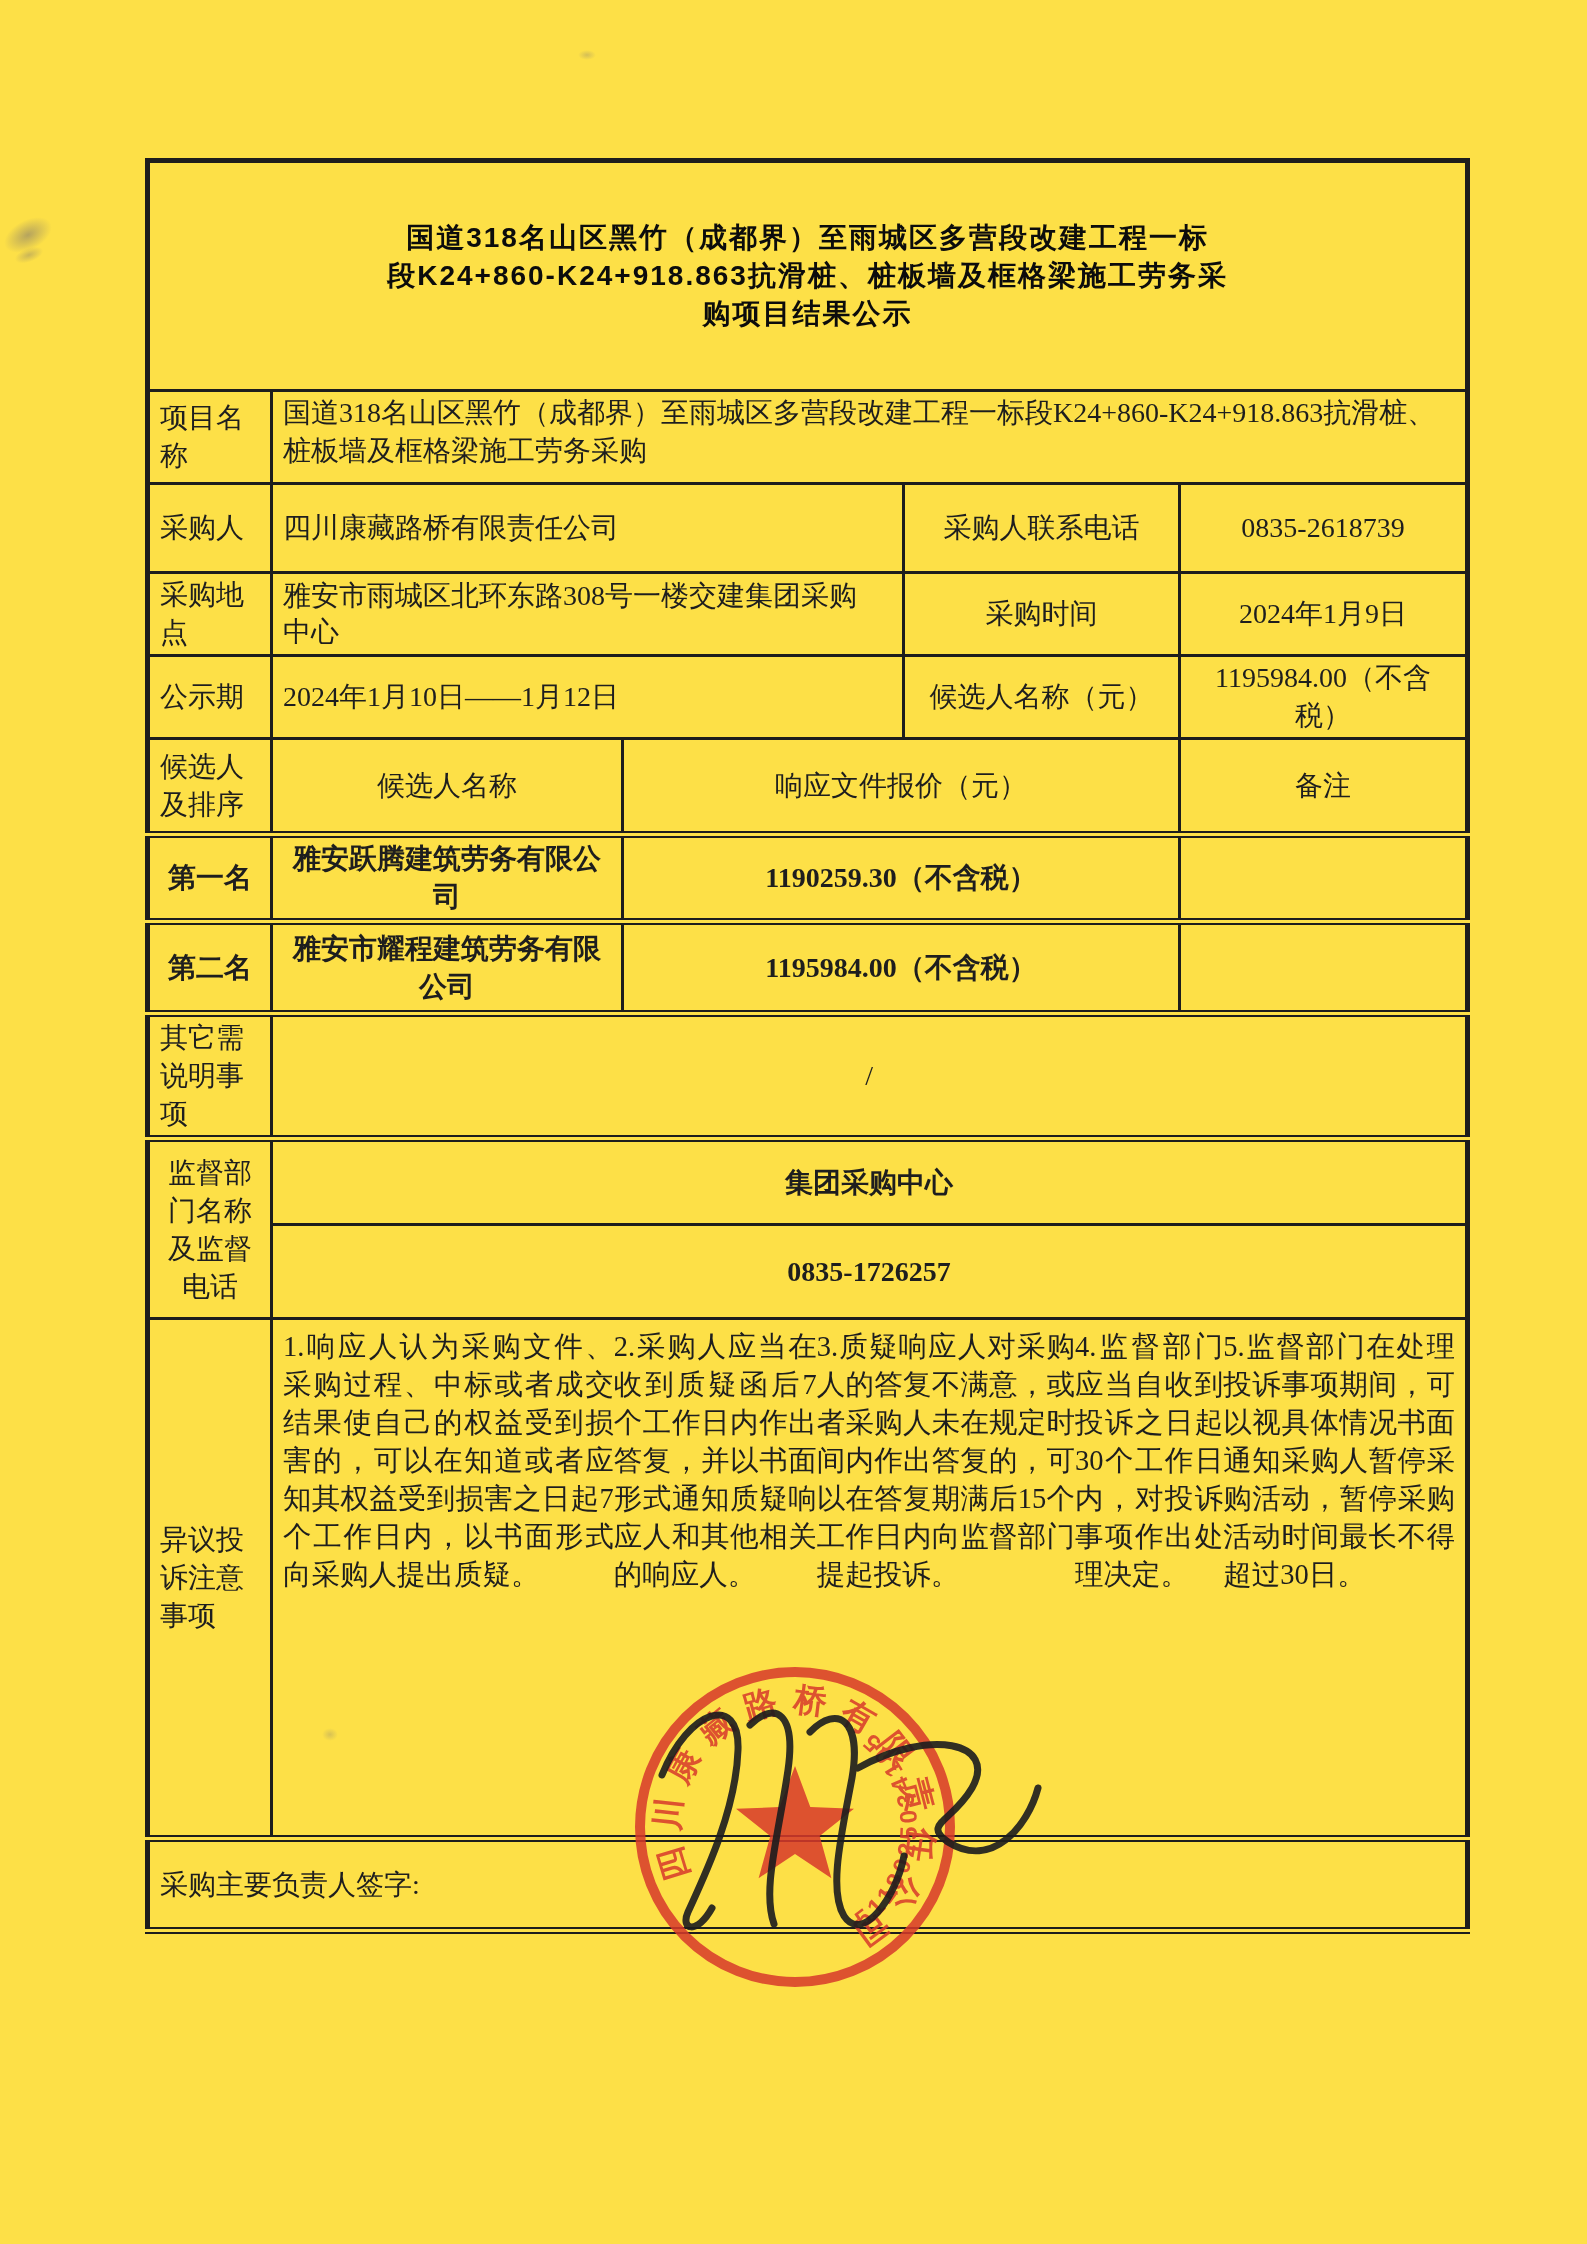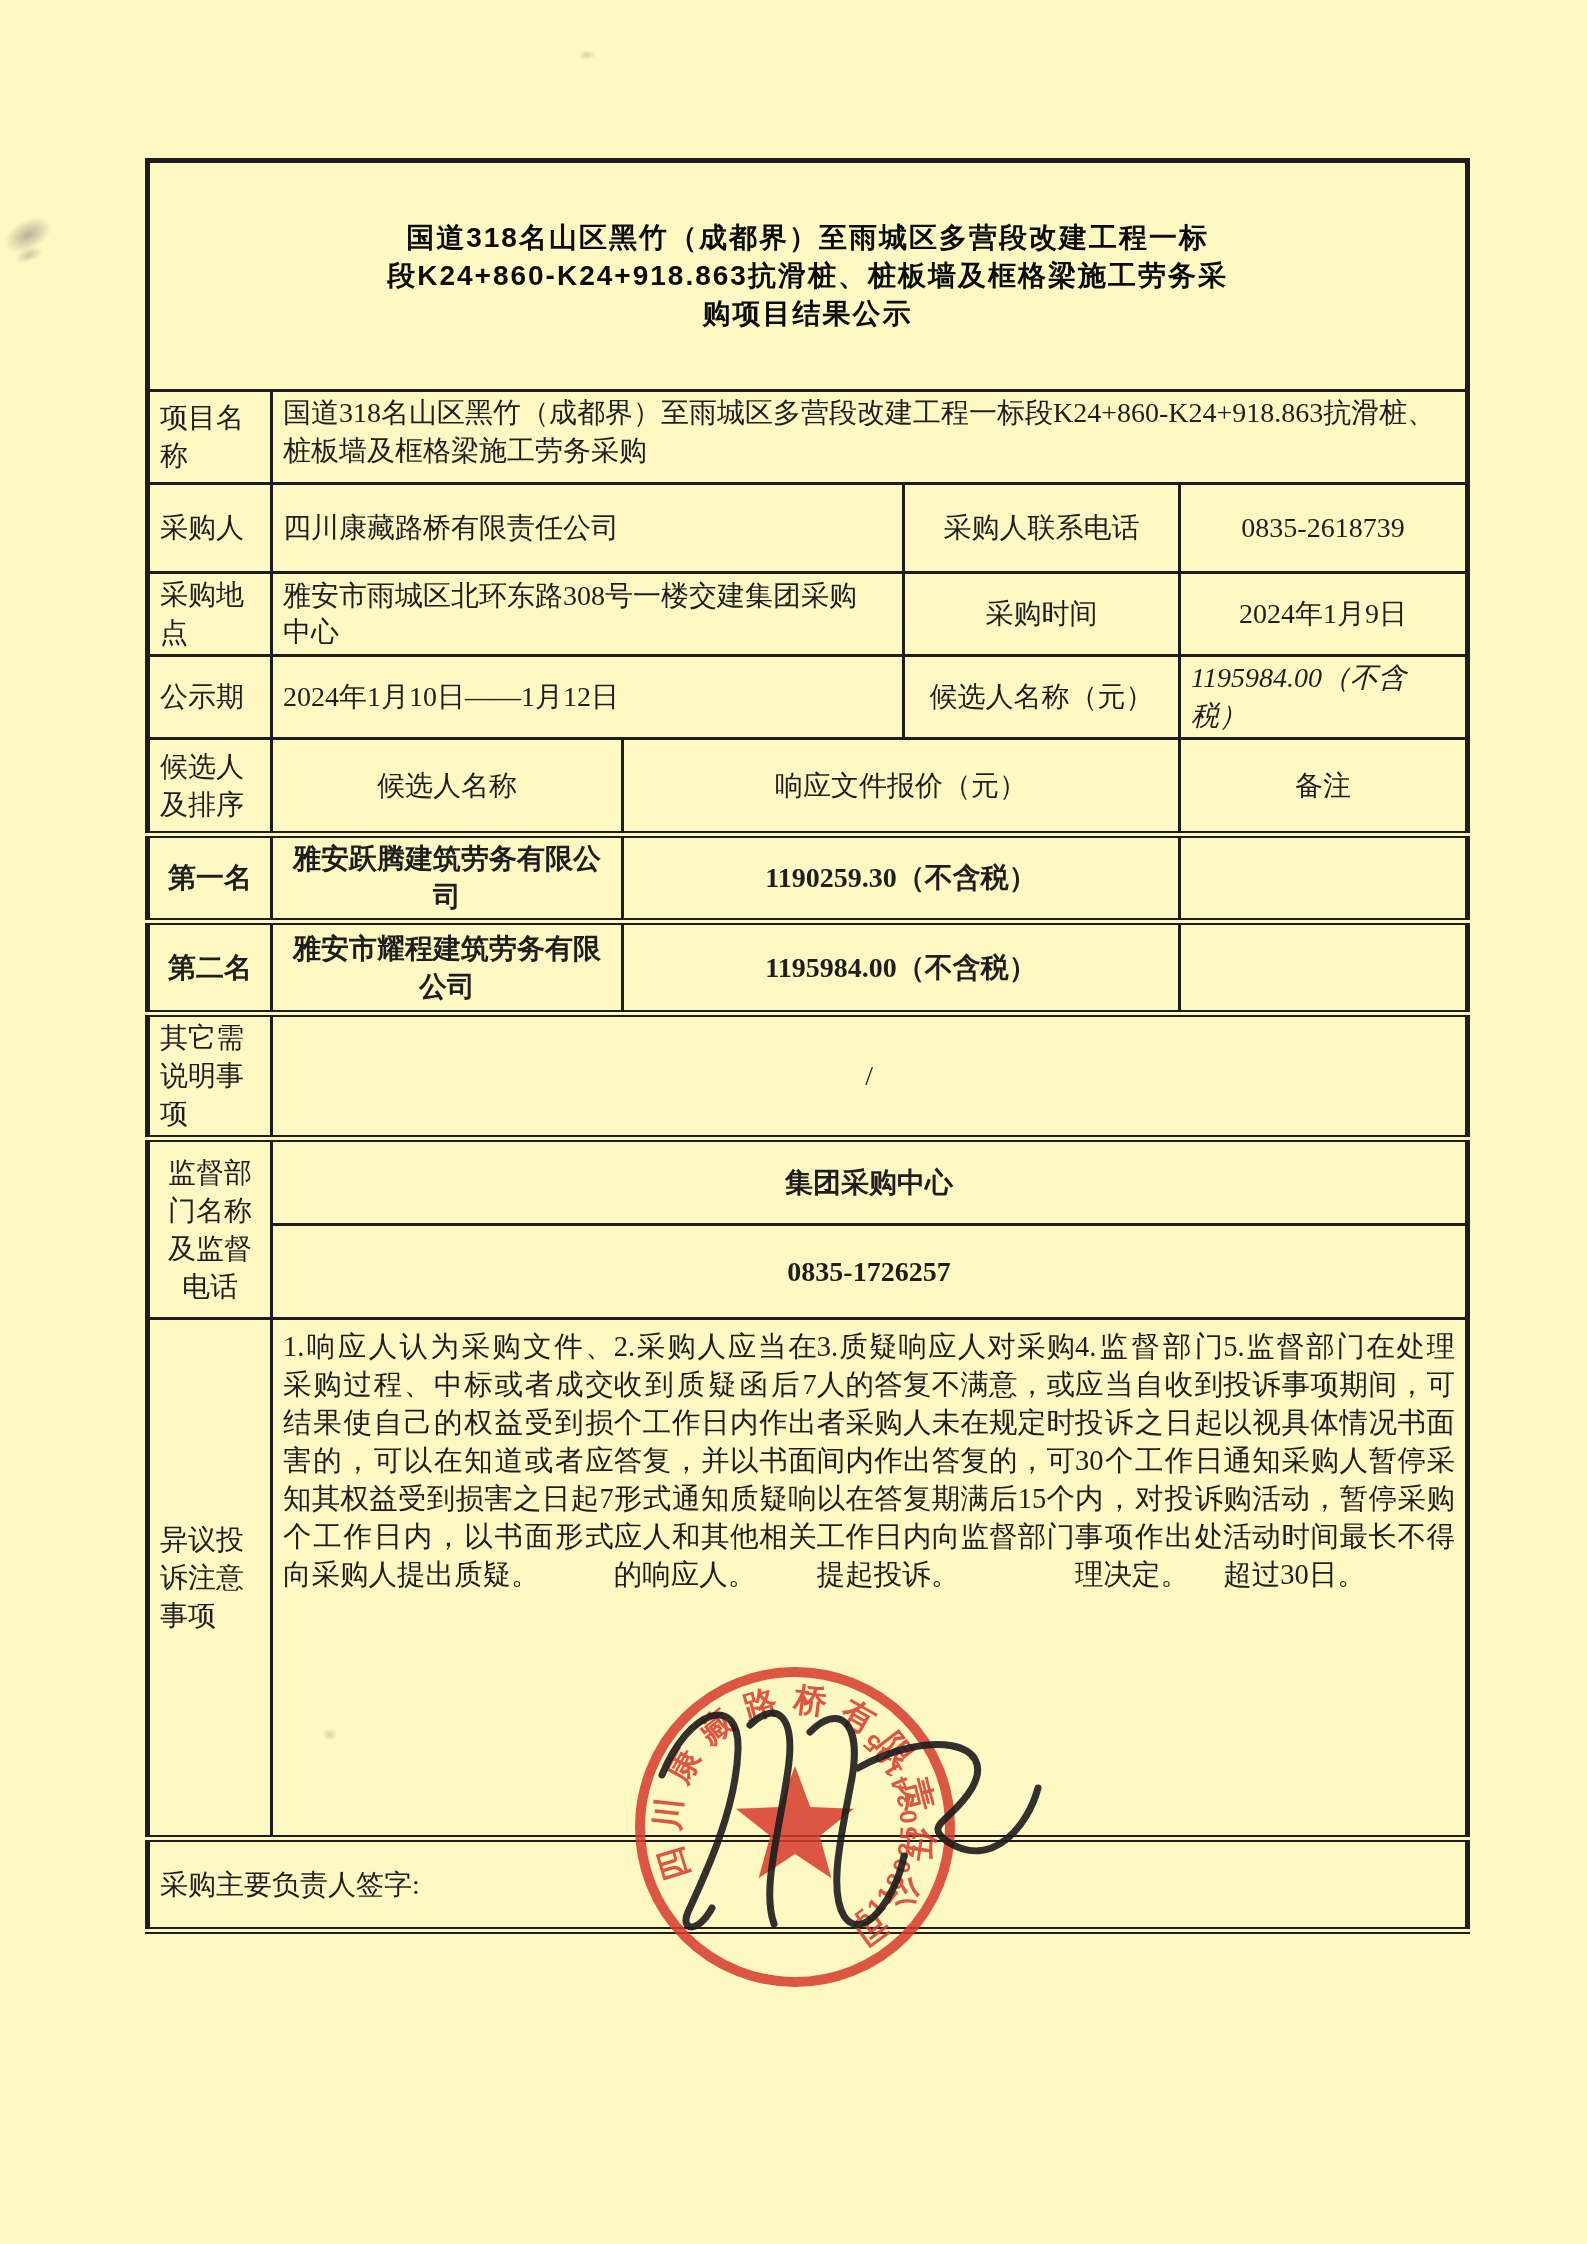--- a/index.html
+++ b/index.html
@@ -1,20 +1,20 @@
 <!DOCTYPE html>
 <html><head>
 <meta charset="utf-8">
 <style>
   html,body{margin:0;padding:0;}
   body{background:#e9e7e9;}
   .page{
     position:relative;
     width:1587px;height:2244px;
-    background:#fef9c3;
+    background:#fde047;
     overflow:hidden;
     font-family:"Liberation Serif","DejaVu Serif",serif;
     color:#1e1e1e;
   }
   
   table.doc{
     position:absolute;left:145px;top:158px;
     width:1320px;
     border-collapse:collapse;
     table-layout:fixed;
@@ -54,21 +54,21 @@
     padding:6px 18px;
   }
   .pre{white-space:pre-line;}
   td.lab{font-size:29px;line-height:36px;padding-left:8px;}
   td.vtop{vertical-align:top;padding-top:4px;}
   .ctr{text-align:center;}
   .b6{font-weight:600;}
   td.val{padding-left:14px;}
   .clip-proj{height:86px;overflow:hidden;}
   .clip-disp{height:500px;overflow:hidden;display:flex;justify-content:center;}
-  td.limit-cell{font-size:25px;line-height:30px;white-space:pre-line;padding:1px 4px;font-style:italic;}
+  td.limit-cell{font-size:25px;line-height:30px;text-align:center;white-space:pre-line;padding:1px 4px;}
   td.pub-cell{font-size:27px;line-height:30px;}
   td.cand{font-size:27px;}
   td.disp-cell{padding:8px 16px;}
   .disp-item{font-size:28.5px;line-height:38px;text-align:justify;}
   td.sign-cell{font-size:30px;padding-left:8px;}
 
   
   .seal-wrap{position:absolute;left:600px;top:1640px;width:480px;height:400px;pointer-events:none;}
   
   .smudge{position:absolute;border-radius:50%;pointer-events:none;}

